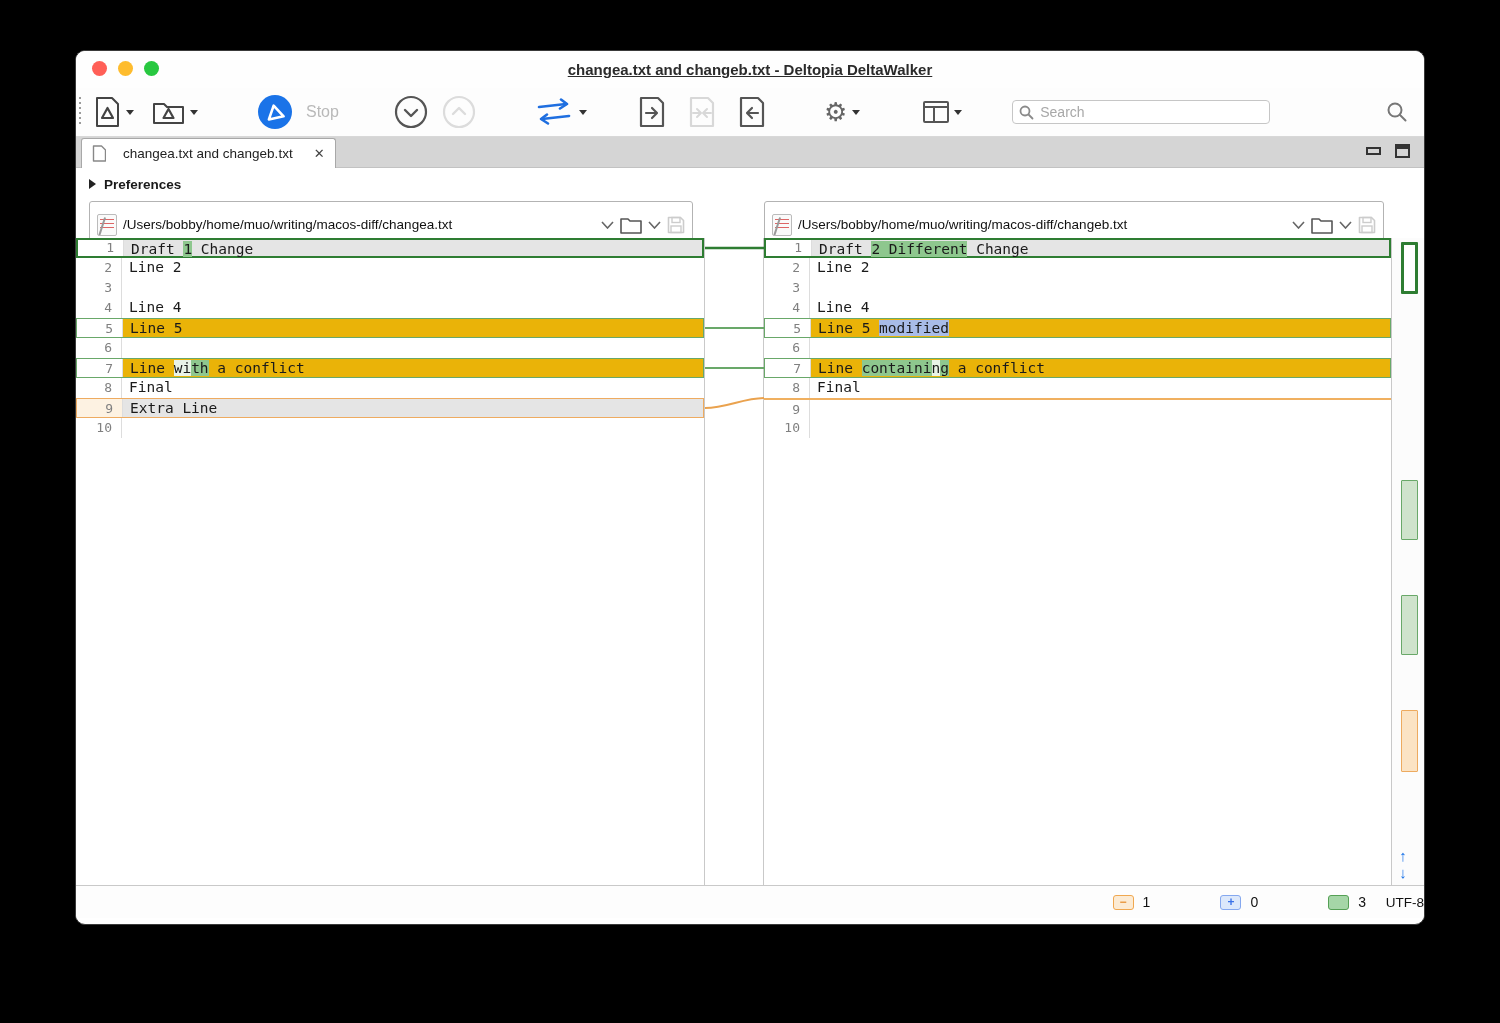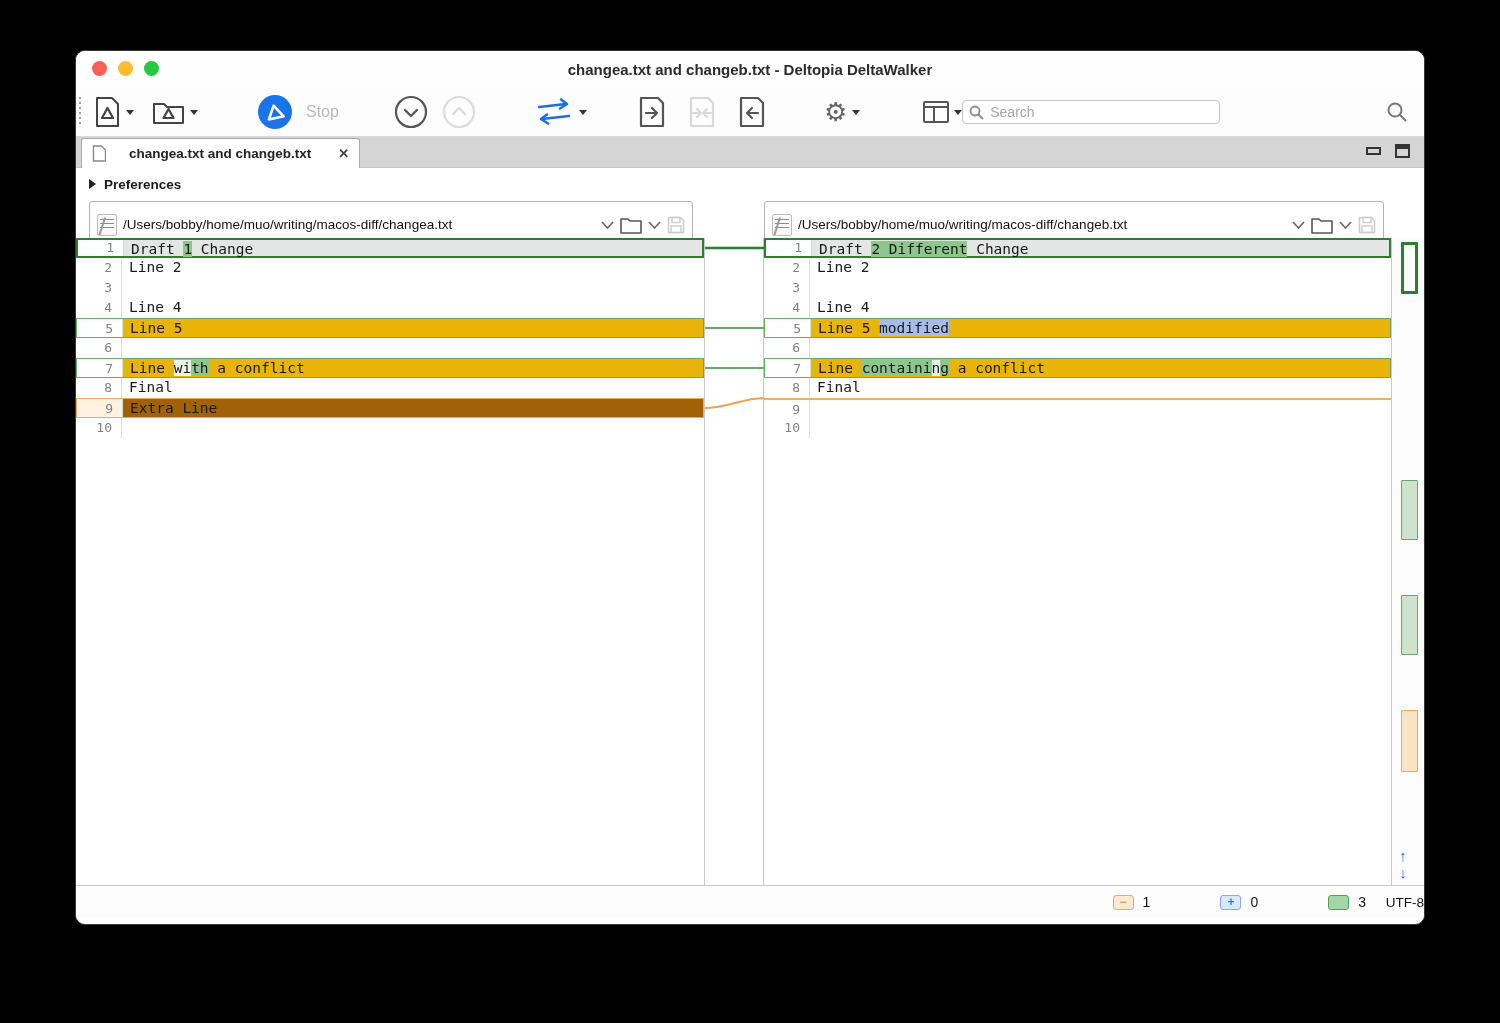--- a/index.html
+++ b/index.html
@@ -7,42 +7,42 @@
 
   .window { position:absolute; left:75px; top:50px; width:1350px; height:875px;
     background:#fff; border-radius:10px; overflow:hidden; box-shadow:0 18px 50px rgba(0,0,0,.6);
     border:1px solid #3a3a3a; }
 
   
   .titlebar { position:relative; height:37px; background:#fefefe; display:flex; align-items:center; justify-content:center; }
   .traffic { position:absolute; left:16px; top:10px; display:flex; gap:11px; }
   .light { width:15px; height:15px; border-radius:50%; }
   .light.red{ background:#ff5f57; } .light.yellow{ background:#febc2e; } .light.green{ background:#28c840; }
-  .title { font-size:15px; font-weight:bold; color:#2b2b2b; }
+  .title { font-size:15px; font-weight:bold; color:#2b2b2b;text-decoration:underline; }
 
   
   .toolbar { height:49px; background:#fdfdfd; display:flex; align-items:center; border-bottom:1px solid #d8d8d8; position:relative; }
   .tb-handle { width:4px; height:30px; margin-left:2px;
     background-image:repeating-linear-gradient(#9a9a9a 0 2px, transparent 2px 5px); background-size:2px 100%; background-repeat:no-repeat; background-position:center; }
   .tb-btn { display:flex; align-items:center; cursor:pointer; }
   .caret { width:0; height:0; border-left:4px solid transparent; border-right:4px solid transparent; border-top:5px solid #333; margin-left:5px; }
   .stop-circle { width:34px; height:34px; border-radius:50%; background:#1a73e8; display:flex; align-items:center; justify-content:center; }
   .stop-label { color:#b9b9b9; font-size:16px; margin-left:14px; }
   .gear-glyph { font-size:26px; color:#666; line-height:1; font-family:"DejaVu Sans", sans-serif; }
   .layout-icon { width:26px; height:22px; border:2px solid #555; border-radius:2px; position:relative; }
   .layout-icon::before { content:""; position:absolute; left:0; right:0; top:3px; height:2px; background:#555; }
   .layout-icon::after { content:""; position:absolute; left:8px; top:3px; bottom:0; width:2px; background:#555; }
   .search-box { width:258px; height:24px; border:1px solid #c6c6c6; border-radius:4px; background:#fff; display:flex; align-items:center; padding:0 6px; }
   .search-box input { border:none; outline:none; flex:1; font-size:14px; color:#333; background:transparent; font-family:"Liberation Sans", sans-serif; }
   .search-box input::placeholder { color:#a8a8a8; }
 
   
   .tabbar { height:31px; background:#d5d5d5; display:flex; align-items:flex-end; position:relative; border-bottom:1px solid #c2c2c2; }
   .tab { margin-left:5px; height:30px; background:#fff; border:1px solid #a8a8a8; border-bottom:none; border-radius:3px 3px 0 0;
-    display:flex; align-items:center; padding:0 10px; gap:23px; position:relative; top:1px;font-weight:bold; }
+    display:flex; align-items:center; padding:0 10px; gap:17px; position:relative; top:1px; }
   .tab-label { font-size:13.5px; color:#222; }
   .tab-close { font-size:13px; color:#444; cursor:pointer; margin-left:4px; }
   .winbtns { position:absolute; right:14px; top:7px; display:flex; gap:14px; align-items:center; }
   .min-icon { width:15px; height:8px; border:2px solid #333; }
   .max-icon { width:15px; height:14px; border:2px solid #333; position:relative; }
   .max-icon::before { content:""; position:absolute; left:0; right:0; top:0; height:3px; background:#333; }
 
   
   .prefs { height:32px; display:flex; align-items:center; padding-left:13px; gap:8px; background:#fff; }
   .disclosure { width:0; height:0; border-top:5px solid transparent; border-bottom:5px solid transparent; border-left:7px solid #222; }
@@ -71,21 +71,21 @@
   .row-gutter { width:46px; flex:none; text-align:right; padding-right:9px; color:#808080; font-size:13px; line-height:19px; border-right:1px solid #ddd; background:#fff; }
   .row-content { flex:1; padding-left:7px; white-space:pre; }
 
   .diff-row.green .row-content { background:#eab308; }
   .diff-row.green { border:1px solid #69a869; }
   .diff-row.green .row-gutter { background:#fff; }
   .diff-row.current { border:2px solid #2e7d32; }
   .diff-row.current .row-content { background:#e5e5e5; }
   .diff-row.current .row-gutter { line-height:16px; background:#fff; }
   .diff-row.orange { border:1px solid #eeab60; }
-  .diff-row.orange .row-content { background:#a16207; }
+  .diff-row.orange .row-content { background:#e5e5e5; }
   .diff-row.orange .row-gutter { background:#fdf2e2; }
   .diff-row.divider-top { border-top:2px solid #f0b060; }
 
   .seg-dg { background:#8ec78e; }
   .seg-lg { background:#e9f3e7; }
   .seg-bl { background:#a8bce8; }
 
   
   .marker { position:absolute; left:9px; width:17px; border-radius:1px; }
   .marker.current { border:3px solid #2e7d32; background:#fff; }
@@ -213,21 +213,21 @@
     <div class="tb-btn" style="margin-left:57px">
       <span class="gear-glyph">⚙</span>
       <span class="caret"></span>
     </div>
 
     <div class="tb-btn" style="margin-left:63px">
       <span class="layout-icon"></span>
       <span class="caret"></span>
     </div>
 
-    <div class="search-box" style="">
+    <div class="search-box" style="margin-left:50px">
       <span style="margin-right:6px">
         <svg width="15" height="15" viewBox="0 0 15 15">
             <circle cx="6" cy="6" r="4.5" fill="none" stroke="#8a8a8a" stroke-width="1.8"></circle>
             <line x1="9.5" y1="9.5" x2="13.5" y2="13.5" stroke="#8a8a8a" stroke-width="1.8" stroke-linecap="round"></line>
           </svg>
       </span>
       <input type="text" placeholder="Search" style="">
     </div>
 
     <div style="flex:1"></div>

